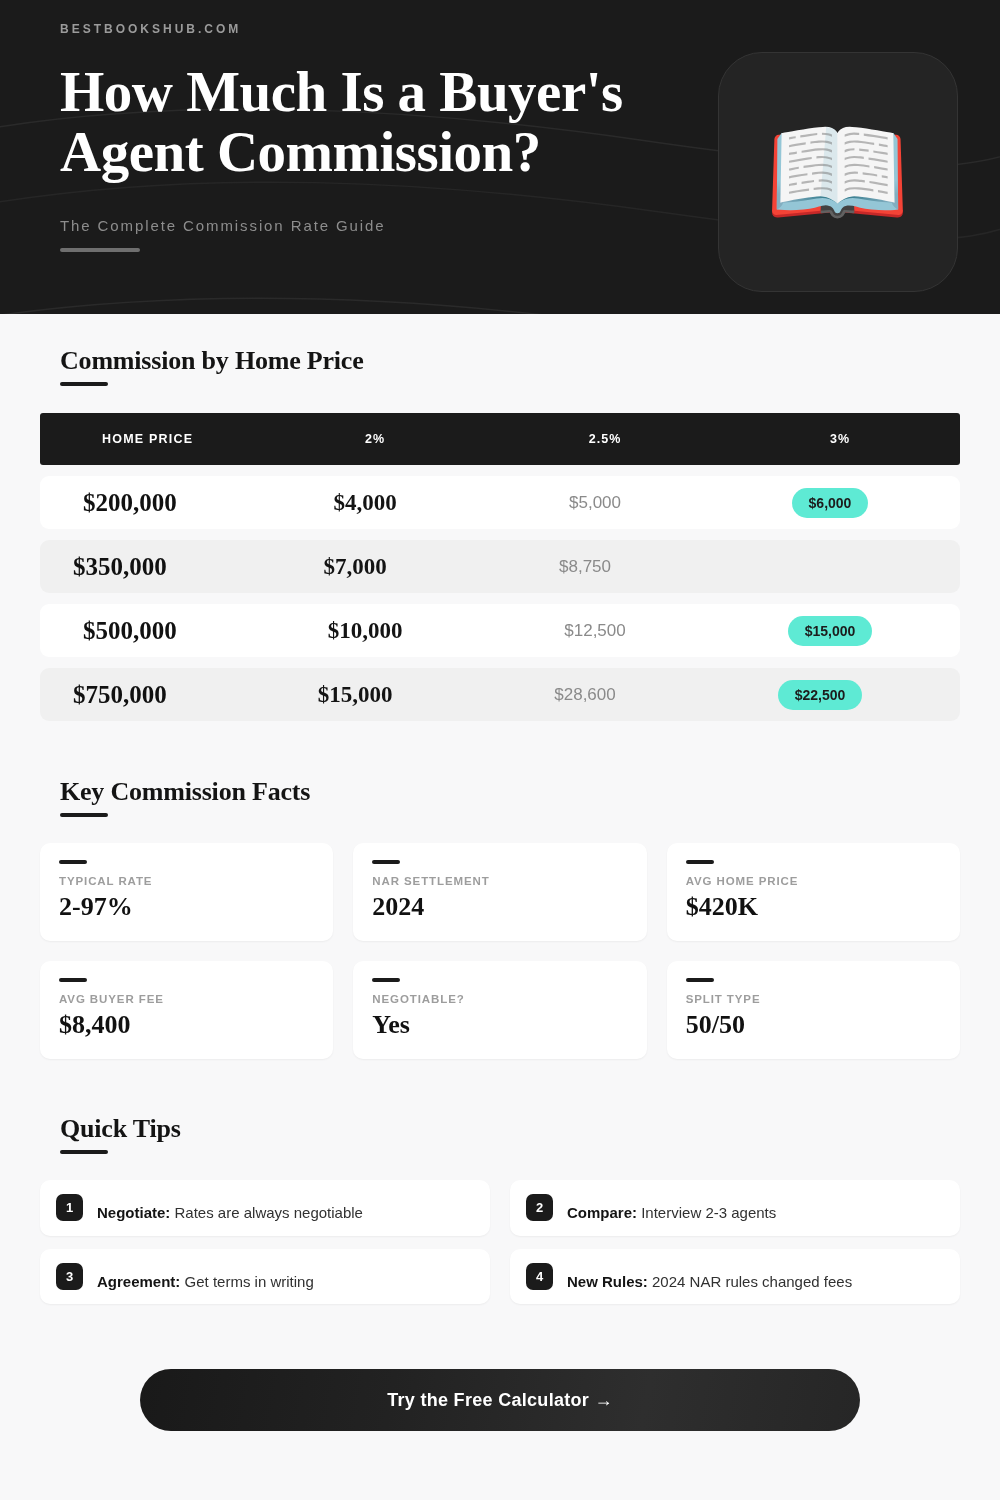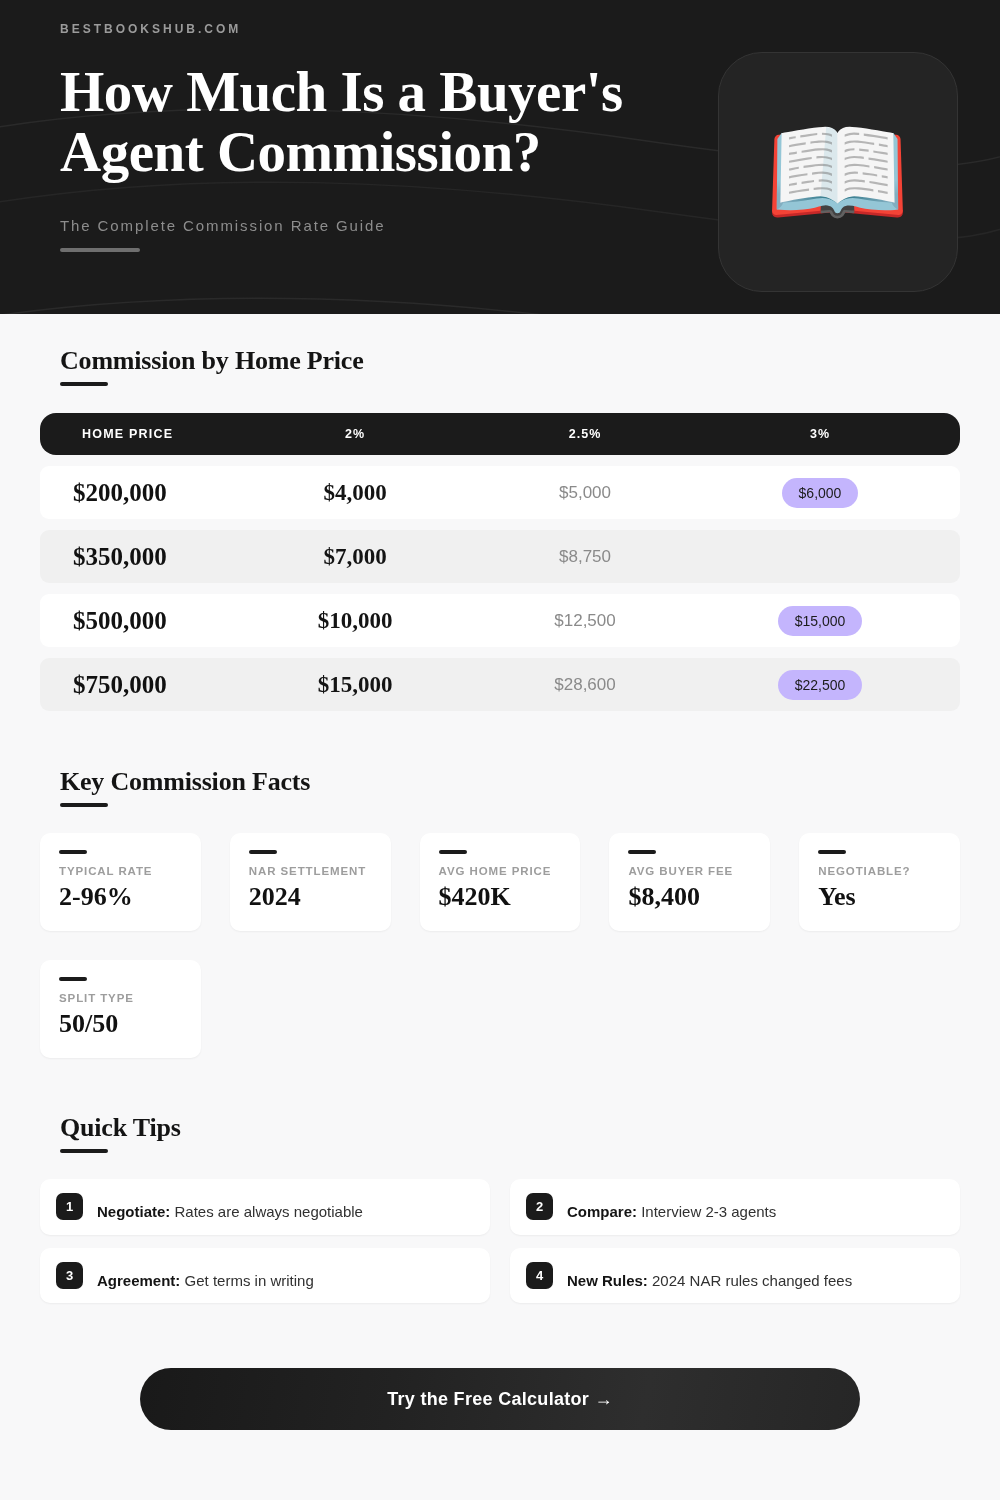--- a/index.html
+++ b/index.html
@@ -114,32 +114,33 @@
   .tbl { margin-top:27px; }
 
   .tbl-row {
     display:flex;
     align-items:center;
     height:53px;
     border-radius:9px;
   }
   .tbl-head {
     background:#1b1b1b;
-    height:42px;
-    border-radius:16px;
+    height:52px;
+    border-radius:3px;
+    padding-left:20px;
   }
   .tbl-head .c {
     color:#ffffff;
     font-size:12.5px;
     font-weight:bold;
     letter-spacing:1.2px;
     text-transform:uppercase;
   }
   .tbl-body-row { margin-top:11px; }
-  .tbl-body-row.odd  { background:#ffffff; }
+  .tbl-body-row.odd  { background:#ffffff;justify-content:center; }
   .tbl-body-row.even { background:#f0f0f0; }
 
   .c { flex:0 0 auto; }
   .c0 { width:200px; padding-left:33px; }
   .c1 { width:230px; text-align:center; }
   .c2 { width:230px; text-align:center; }
   .c3 { width:240px; text-align:center; }
 
   .tbl-head .c0 { text-align:left; padding-left:42px; }
   .tbl-head .c1, .tbl-head .c2, .tbl-head .c3 { letter-spacing:1.0px; }
@@ -155,35 +156,35 @@
     font-weight:bold;
     font-size:23px;
     color:#141414;
   }
   .val-muted {
     font-size:17px;
     color:#8a8a8a;
   }
   .pill {
     display:inline-block;
-    background:#c4b5fd;
+    background:#5eead4;
     border-radius:16px;
     padding:7px 17px;
     font-size:14px;
-    font-weight:normal;
+    font-weight:bold;
     color:#1c1c1c;
   }
 
   
   #facts-section { padding-top:56px; }
   .facts-grid {
     margin-top:26px;
     display:grid;
-    grid-template-columns:repeat(5, 1fr);
-    gap:29px;
+    grid-template-columns:repeat(3, 1fr);
+    gap:20px;
   }
   .fact-card {
     background:#ffffff;
     border-radius:10px;
     padding:17px 19px 19px 19px;
     min-height:83px;
     box-shadow:0 1px 2px rgba(0,0,0,0.05);
   }
   .fact-card .bar {
     width:28px;
@@ -343,21 +344,21 @@
   <section id="facts-section">
     <div class="section-head">
       <h2>Key Commission Facts</h2>
       <div class="bar"></div>
     </div>
 
     <div class="facts-grid">
       <div class="fact-card">
         <div class="bar"></div>
         <div class="fact-label">TYPICAL RATE</div>
-        <div class="fact-value">2-96%</div>
+        <div class="fact-value">2-97%</div>
       </div>
       <div class="fact-card">
         <div class="bar"></div>
         <div class="fact-label">NAR SETTLEMENT</div>
         <div class="fact-value">2024</div>
       </div>
       <div class="fact-card">
         <div class="bar"></div>
         <div class="fact-label">AVG HOME PRICE</div>
         <div class="fact-value">$420K</div>

